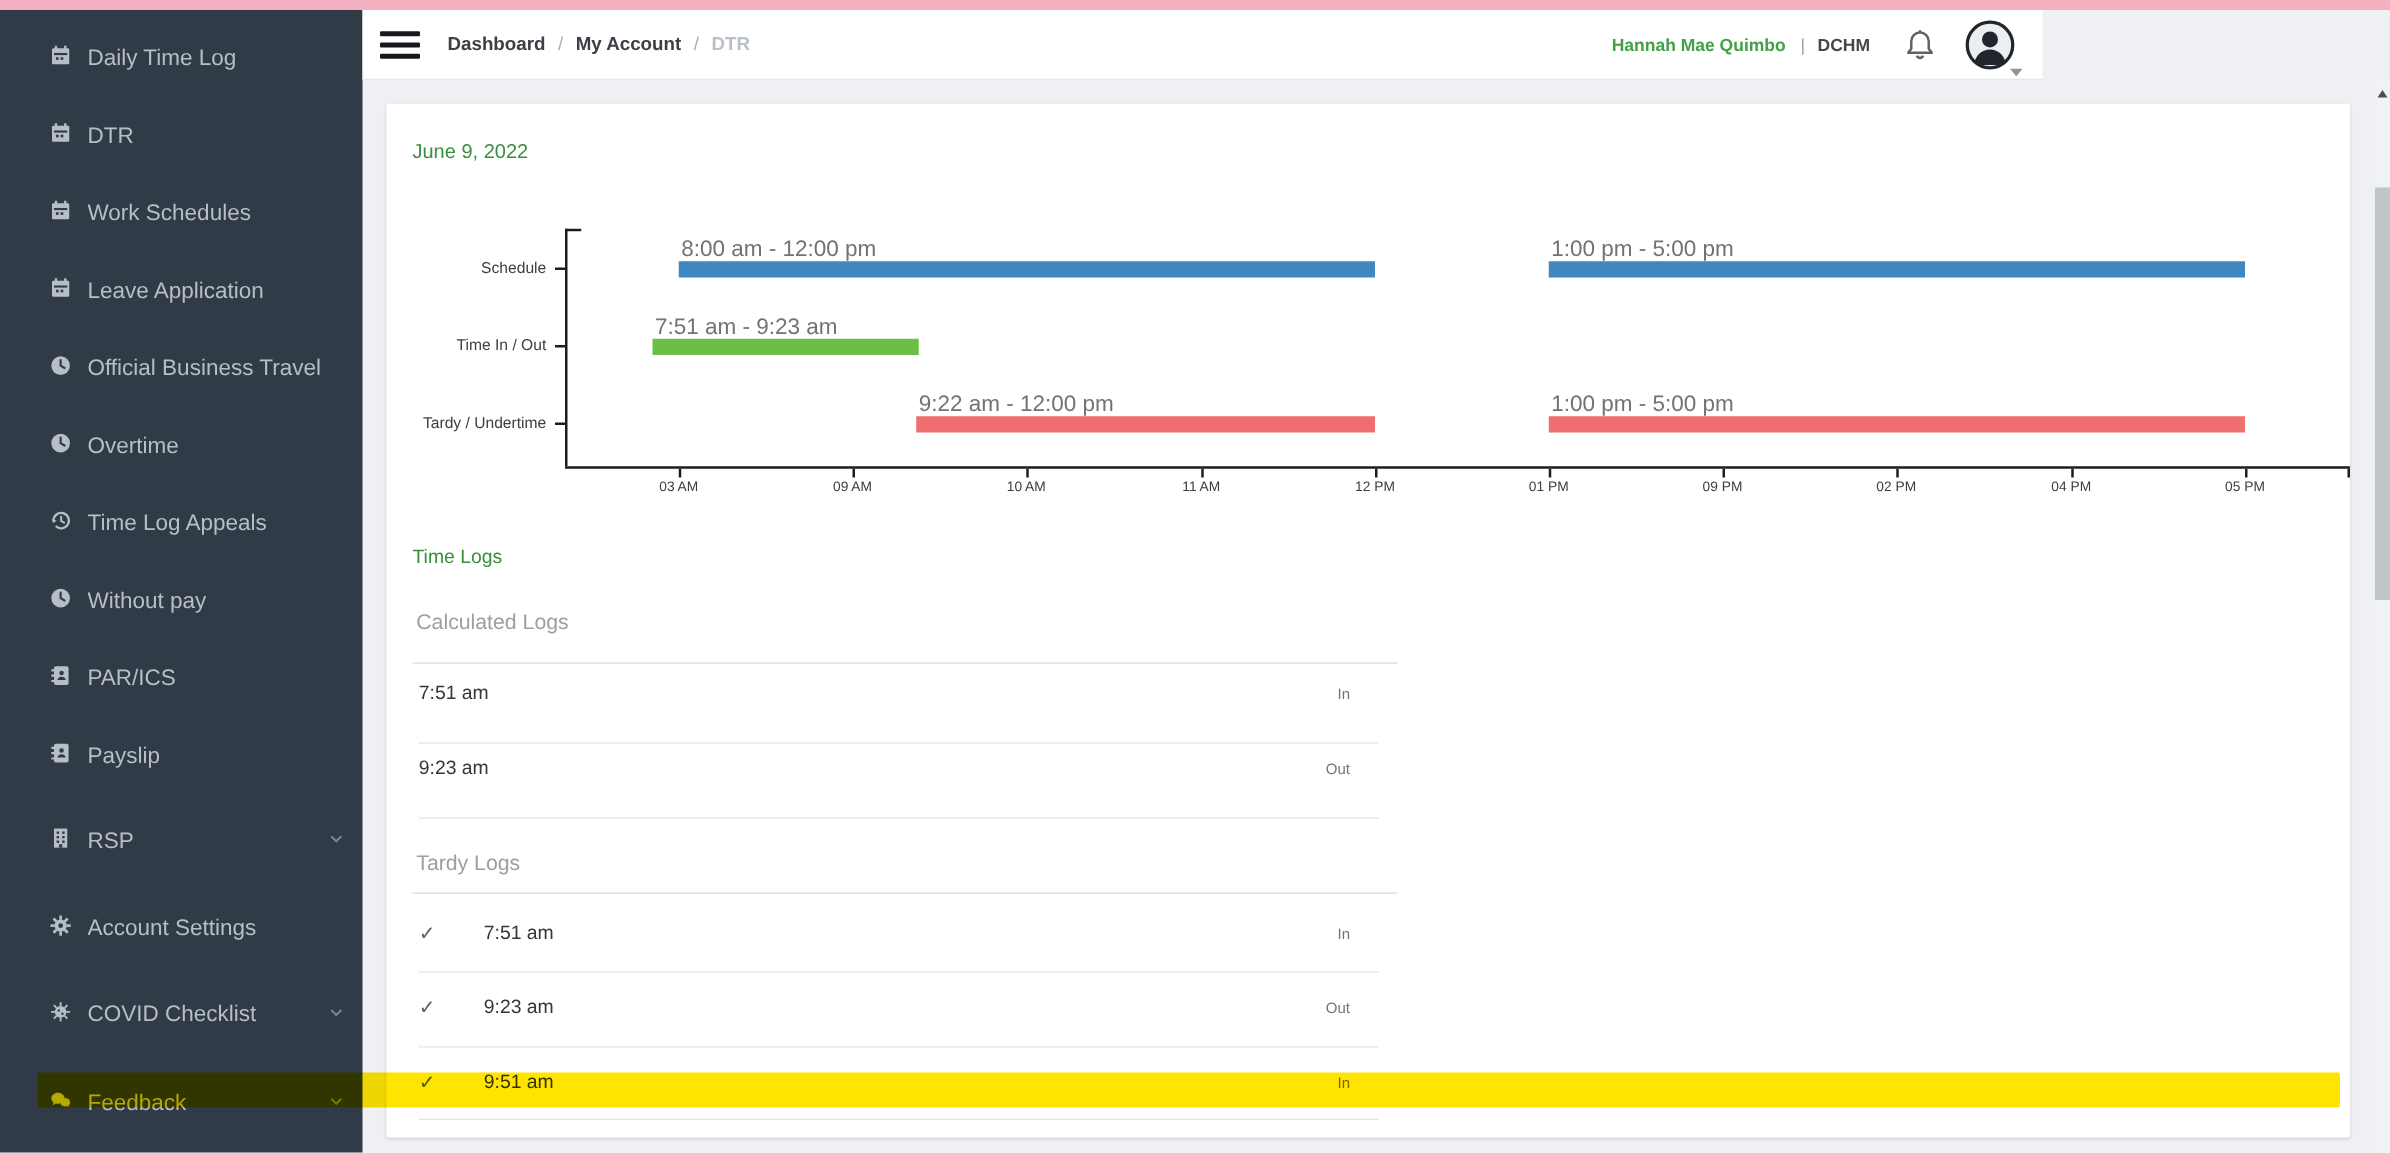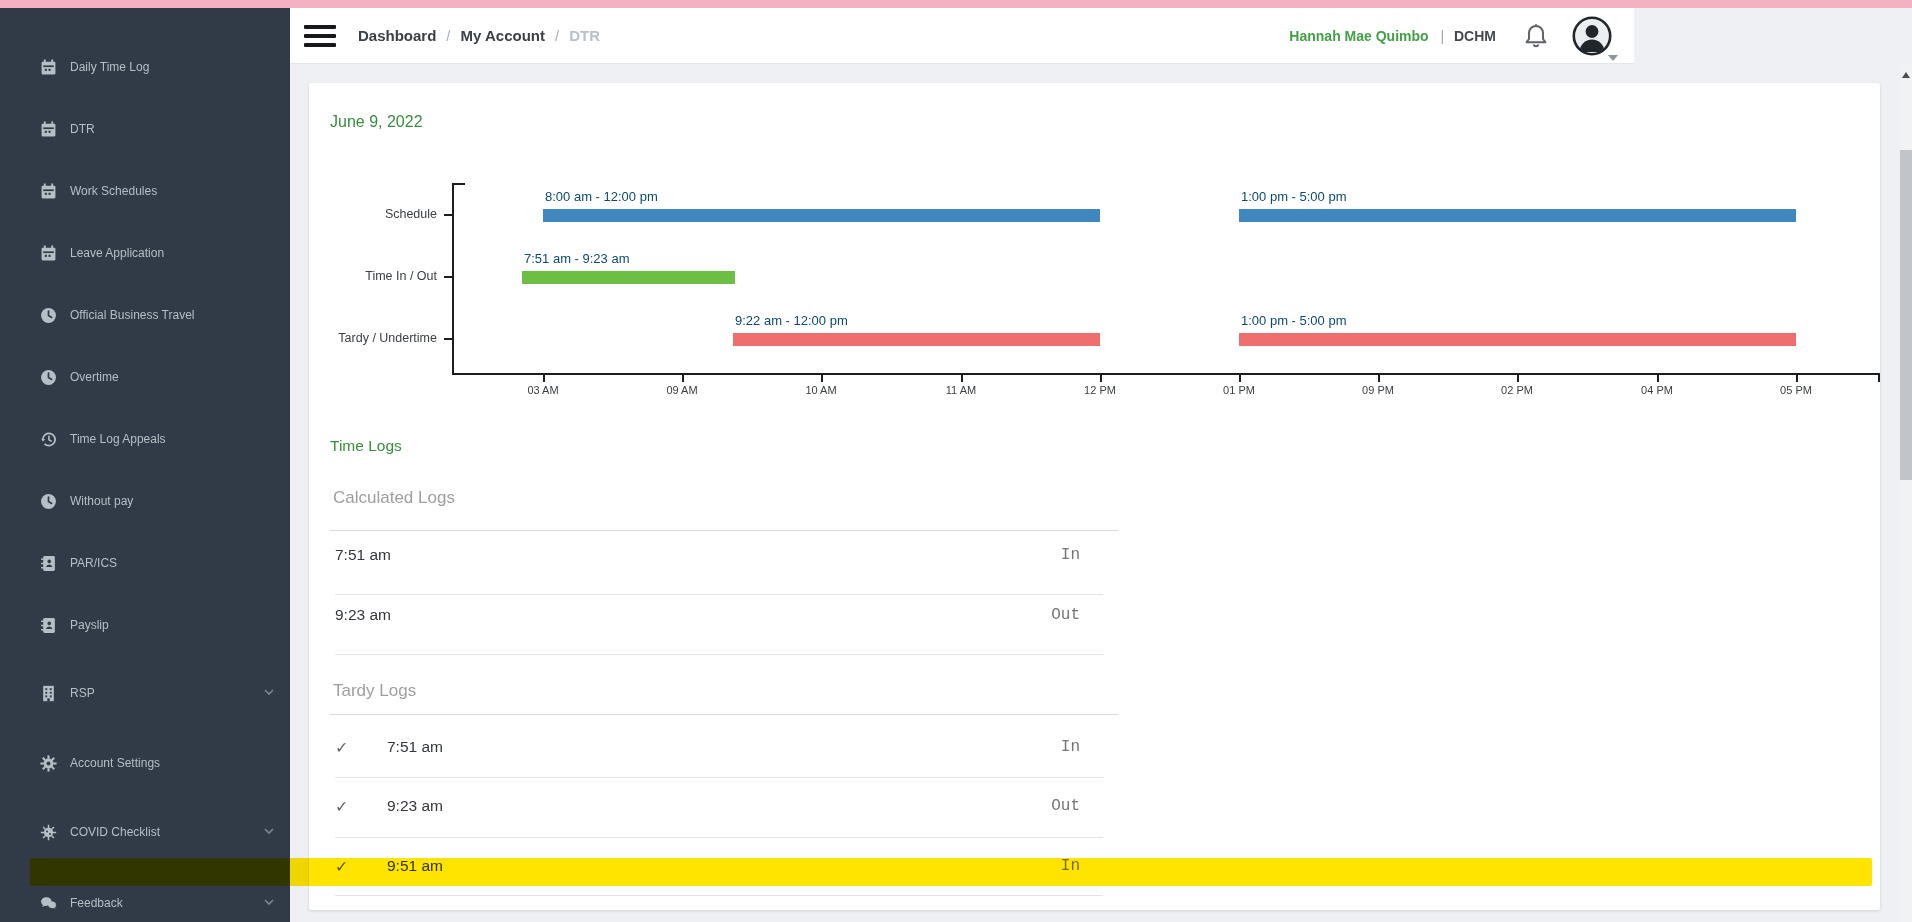--- a/index.html
+++ b/index.html
@@ -5,22 +5,22 @@
   * { margin:0; padding:0; box-sizing:border-box; }
   html,body { width:1912px; height:922px; overflow:hidden;
     font-family:"Liberation Sans", sans-serif; background:#eef0f3; }
 
   
   .top-strip { position:absolute; left:0; top:0; width:1912px; height:8px; background:#f3b1c1; z-index:60; }
 
   
   .sidebar { position:absolute; left:0; top:8px; width:290px; height:914px;
     background:#313b47; color:#b6bec6; z-index:10; overflow:hidden; padding-top:28px; }
-  .side-item { height:62px; display:flex; align-items:center; padding:0 14px 0 40px;
-    font-size:12px; cursor:pointer; white-space:nowrap; }
+  .side-item { height:62px; display:flex; align-items:flex-start; padding:0 14px 0 40px;
+    font-size:18px; cursor:pointer; white-space:nowrap; }
   .side-item .ico { width:17px; height:17px; margin-right:13px; flex:0 0 17px; display:inline-block; }
   .side-item .lbl { flex:1 1 auto; overflow:hidden; }
   .side-item .chev { width:14px; height:14px; margin-left:8px; opacity:.85; }
   .side-item.clipped { position:absolute; top:-46px; left:0; right:0; }
   .side-item.m-rsp { margin-top:6px; }
   .side-item.m-as  { margin-top:8px; }
   .side-item.m-cv  { margin-top:7px; }
   .side-item.m-fb  { margin-top:9px; }
 
   
@@ -54,29 +54,29 @@
   .chart { position:absolute; left:0; top:0; width:1571px; height:330px; }
   .chart .vaxis { position:absolute; left:143px; top:100px; width:2px; height:190px; background:#1b1e21; }
   .chart .vcap  { position:absolute; left:143px; top:100px; width:13px; height:2px; background:#1b1e21; }
   .chart .haxis { position:absolute; left:143px; top:290px; width:1428px; height:2px; background:#1b1e21; }
   .chart .rtick { position:absolute; width:9px; height:2px; left:135px; background:#1b1e21; }
   .chart .xtick { position:absolute; top:292px; width:2px; height:7px; background:#1b1e21; }
   .chart .xlab  { position:absolute; top:301px; width:70px; margin-left:-35px; text-align:center;
                   font-size:11px; color:#3c4043; }
   .chart .rowlab{ position:absolute; left:0; width:128px; text-align:right; font-size:12.5px; color:#3c4043; }
   .chart .bar   { position:absolute; height:13px; }
-  .chart .barlab{ position:absolute; font-size:13px; color:#0c4a6e; white-space:nowrap; }
+  .chart .barlab{ position:absolute; font-size:18px; color:#737373; white-space:nowrap; }
 
   
   .subhead { position:absolute; left:24px; font-size:17px; color:#9e9e9e; }
   .rule    { position:absolute; left:21px; width:788px; height:1px; background:#d9dadd; }
   .log-row { position:absolute; left:26px; width:745px; height:24px; display:flex; align-items:center; }
   .log-row .chk  { width:18px; font-size:16px; color:#5f6368; margin-right:34px; }
   .log-row .time { font-size:15.5px; color:#33373b; }
-  .log-row .dir  { margin-left:auto; font-size:16px; color:#757575;font-family:Liberation Mono, monospace; }
+  .log-row .dir  { margin-left:auto; font-size:12px; color:#757575; }
   .divider { position:absolute; left:26px; width:768px; height:1px; background:#e3e4e6; }
 
   
   .highlight-band { position:absolute; left:30px; top:858px; width:1842px; height:28px;
     background:#ffe400; mix-blend-mode:multiply; z-index:40; border-radius:2px; }
 
   
   .scrollbar { position:absolute; right:0; top:64px; width:12px; height:858px; background:#f1f2f4; z-index:30; }
   .scroll-up { position:absolute; top:8px; left:2px; width:0; height:0;
     border-left:4px solid transparent; border-right:4px solid transparent; border-bottom:6px solid #4a4d52; }

